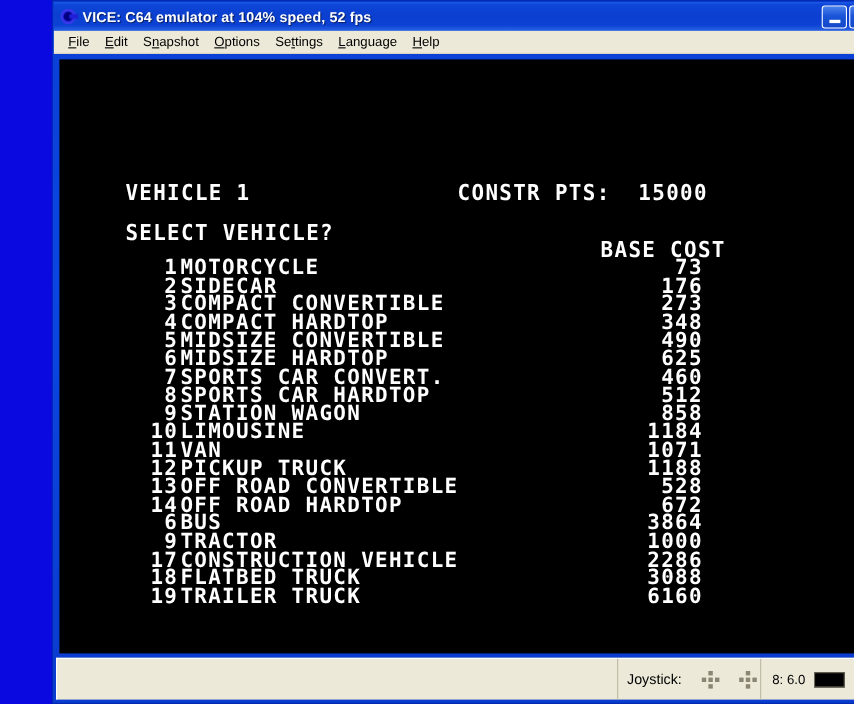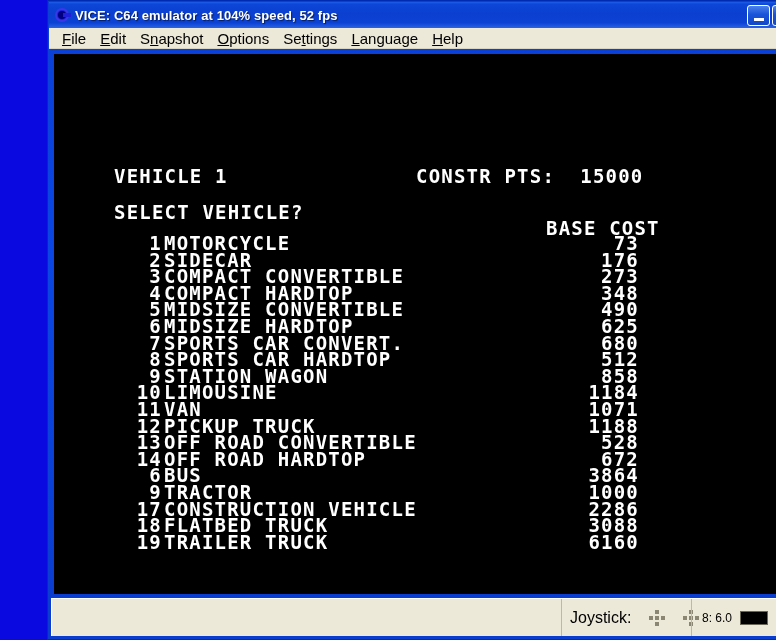--- a/index.html
+++ b/index.html
@@ -116,21 +116,21 @@
     position: absolute;
     left: 1px; top: 27px;
     width: 774px; height: 21px;
     background: #ece9d8;
     display: flex;
     align-items: center;
     padding-left: 6px;
     border-bottom: 1px solid #d8d4c0;
   }
   .menu-item {
-    font-size: 15px;
+    font-size: 12px;
     color: #000000;
     padding: 1px 7px;
     cursor: default;
     white-space: nowrap;
   }
   .menu-item u { text-decoration: underline; }
 
   
   .emu-screen {
     position: absolute;
@@ -225,21 +225,21 @@
     border-left: 1px solid #bdb9a4;
     display: flex;
     align-items: center;
     position: relative;
   }
   .sb-pane:first-child { border-left: none; }
 
   .sb-joystick {
     width: 130px;
     padding-left: 8px;
-    font-size: 16px;
+    font-size: 13px;
     color: #000;
     gap: 18px;
   }
   .joy-dots {
     display: grid;
     grid-template-columns: repeat(3, 4px);
     grid-template-rows: repeat(3, 4px);
     gap: 2px;
   }
   .joy-dots i {
@@ -363,21 +363,21 @@
         <span class="vcost">490</span>
       </div>
       <div class="vrow">
         <span class="vnum">6</span>
         <span class="vname">MIDSIZE HARDTOP</span>
         <span class="vcost">625</span>
       </div>
       <div class="vrow">
         <span class="vnum">7</span>
         <span class="vname">SPORTS CAR CONVERT.</span>
-        <span class="vcost">680</span>
+        <span class="vcost">460</span>
       </div>
       <div class="vrow">
         <span class="vnum">8</span>
         <span class="vname">SPORTS CAR HARDTOP</span>
         <span class="vcost">512</span>
       </div>
       <div class="vrow">
         <span class="vnum">9</span>
         <span class="vname">STATION WAGON</span>
         <span class="vcost">858</span>

